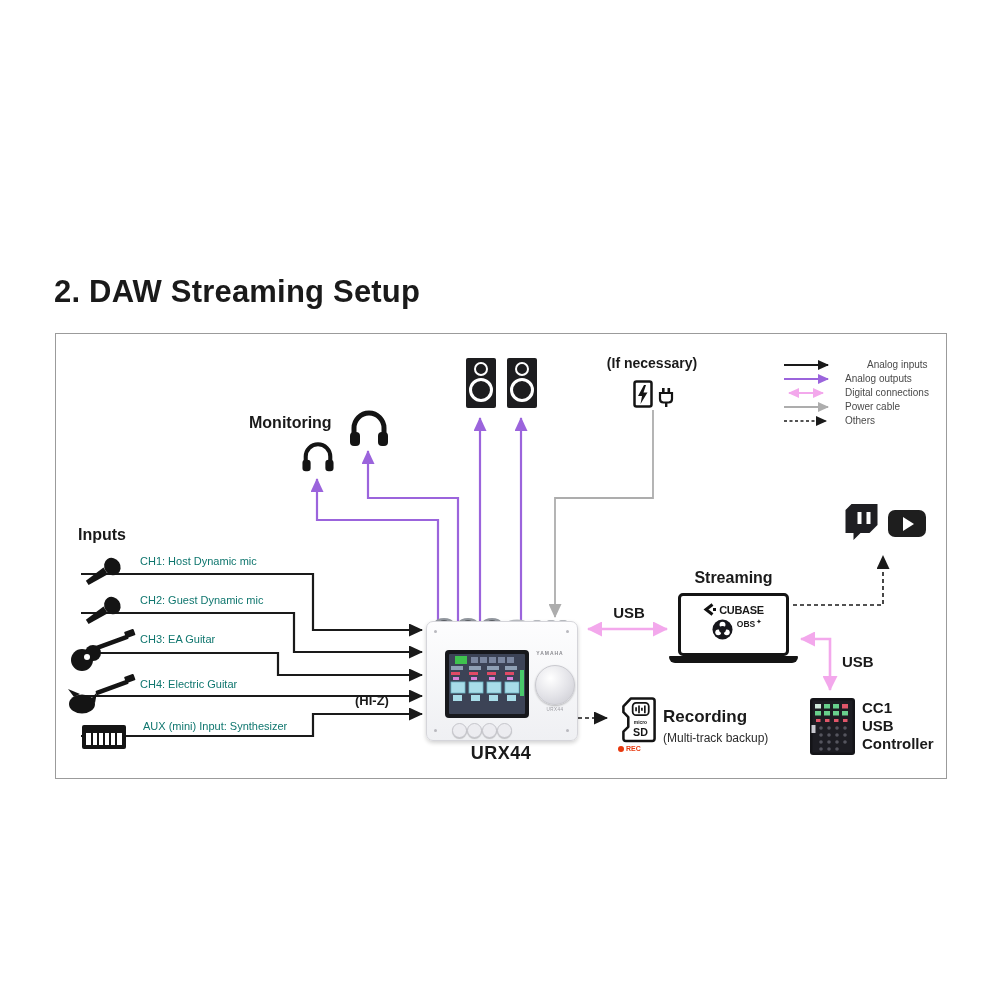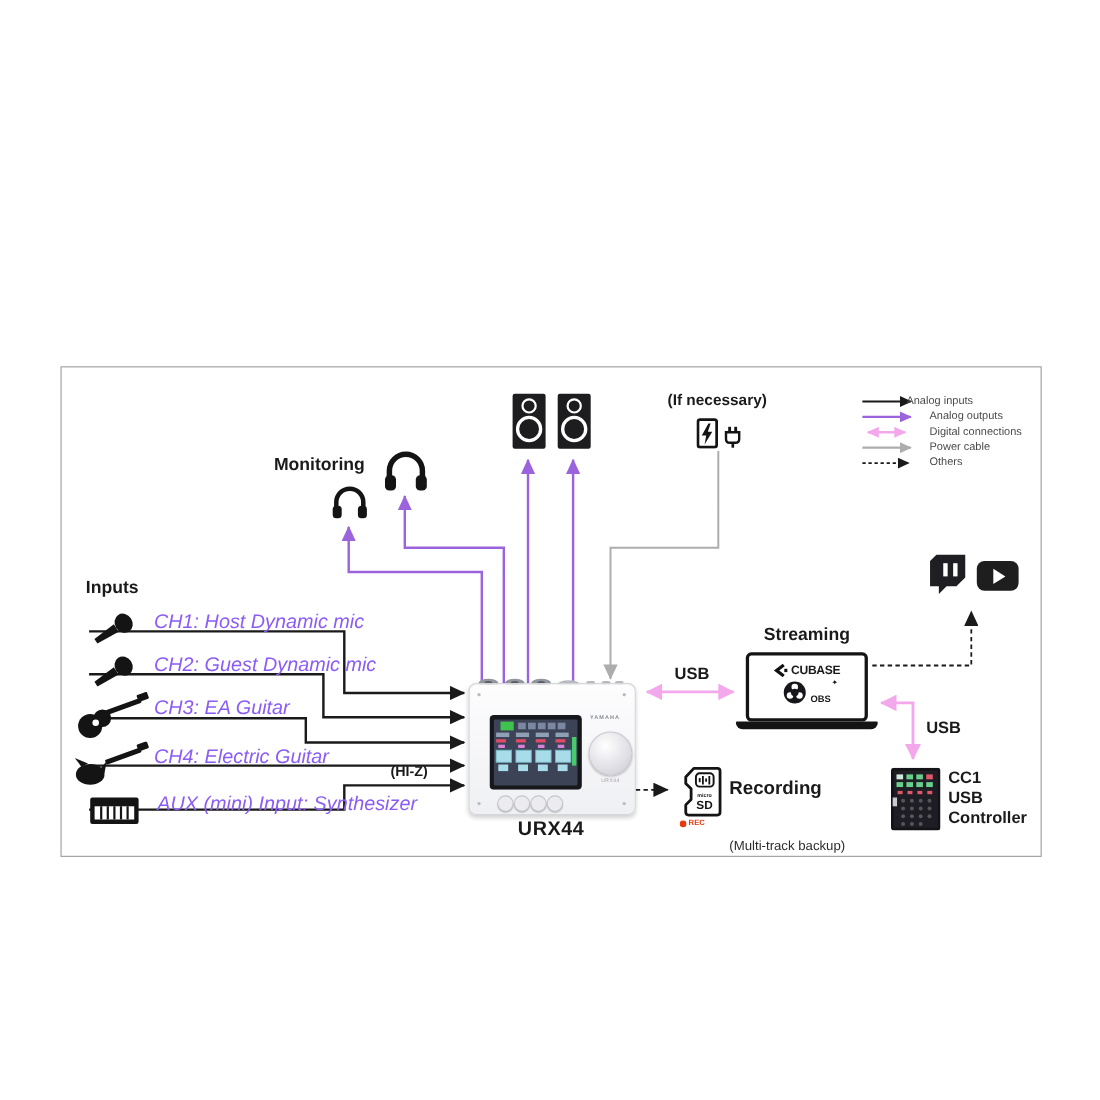--- a/index.html
+++ b/index.html
@@ -7,56 +7,57 @@
         font-family:"Liberation Sans","DejaVu Sans",sans-serif;color:#1a1a1a;}
   .abs{position:absolute;}
   .b{font-weight:bold;}
   .title-jp{left:60px;top:214px;font-size:27px;font-weight:bold;letter-spacing:1px;}
   .title-en{left:54px;top:274px;font-size:31px;font-weight:bold;letter-spacing:.2px;}
   .dg{position:absolute;left:55px;top:333px;width:890px;height:444px;border:1.5px solid #9b9b9b;background:#fff;}
   .dg .abs{position:absolute;}
   .wires{position:absolute;left:0;top:0;}
   .lbl{white-space:nowrap;}
   .lg-label{font-size:10px;color:#4a4a4a;height:12px;line-height:12px;}
-  .chan-label{font-size:18px;color:#8b5cf6;font-style:italic;}
+  .chan-label{font-size:11px;color:#0f766e;}
   .ctr{text-align:center;}
   .spk{width:30px;height:50px;background:#1d1d1f;border-radius:2px;}
   .spk .tw{width:10px;height:10px;border:2.5px solid #fff;border-radius:50%;margin:4px auto 2px;}
   .spk .wf{width:18px;height:18px;border:3px solid #fff;border-radius:50%;margin:0 auto;}
   .urx{width:150px;height:118px;background:linear-gradient(180deg,#fdfdfe,#eff0f3);
        border:1px solid #d5d5da;border-radius:7px;box-shadow:0 2px 4px rgba(0,0,0,.18);}
   .screw{width:3px;height:3px;border-radius:50%;background:#b9b9bf;}
   .yamaha{font-size:5px;color:#8a8a90;letter-spacing:1px;font-weight:bold;}
   .urxsmall{font-size:4.5px;color:#9a9aa0;letter-spacing:.5px;}
   .knob{width:38px;height:38px;border-radius:50%;border:1px solid #c9c9cf;
         background:radial-gradient(circle at 38% 32%,#ffffff,#e2e2e7 55%,#c8c8cf);box-shadow:0 1px 2px rgba(0,0,0,.25);}
   .mknob{width:13px;height:13px;border-radius:50%;background:#ececf0;border:1px solid #c6c6cc;box-shadow:0 1px 1px rgba(0,0,0,.2);}
   .urx-big-label{font-size:18px;font-weight:bold;letter-spacing:.5px;}
   .lap{width:111px;height:63px;box-sizing:border-box;border:3px solid #141414;border-radius:5px;background:#fff;}
   .lapbase{width:129px;height:7px;background:#141414;border-radius:1px 1px 6px 6px;}
   .cubase-row{display:flex;justify-content:center;align-items:center;gap:3px;margin-top:7px;}
   .cubase-txt{font-size:11px;font-weight:bold;letter-spacing:-.3px;}
-  .obs-row{display:flex;justify-content:center;align-items:flex-end;gap:4px;margin-top:3px;}
+  .obs-row{display:flex;justify-content:center;align-items:flex-start;gap:4px;margin-top:3px;}
   .obs-txt{font-size:8.5px;font-weight:bold;}
   .star{font-size:7px;line-height:7px;}
   .yt{width:38px;height:27px;background:#1e1e1e;border-radius:7px;position:relative;}
   .yt:after{content:"";position:absolute;left:15px;top:6.5px;border-left:11px solid #fff;
             border-top:7px solid transparent;border-bottom:7px solid transparent;}
   .usb{font-size:15px;font-weight:bold;}
   .cc1-label div{font-size:15px;font-weight:bold;line-height:18px;}
   .rec-badge{display:flex;align-items:center;gap:2px;color:#e8380d;font-weight:bold;font-size:7px;}
   .rec-dot{width:6px;height:6px;border-radius:50%;background:#e8380d;display:inline-block;}
   .rec-title{font-size:17px;font-weight:bold;}
   .rec-sub{font-size:12px;color:#2b2b2b;}
 </style>
 </head>
 <body>
 
 <div class="page">
 
+  <div class="abs title-en lbl">2. DAW Streaming Setup</div>
 
   <div class="dg">
 
     <svg class="wires" width="890" height="444" viewBox="0 0 890 444">
       <defs>
         <marker id="mB" markerUnits="userSpaceOnUse" markerWidth="15" markerHeight="13" refX="13" refY="6.5" orient="auto">
             <path d="M0,0 L14,6.5 L0,13 Z" fill="#1a1a1a"></path>
           </marker>
         <marker id="mP" markerUnits="userSpaceOnUse" markerWidth="15" markerHeight="13" refX="13" refY="6.5" orient="auto">
             <path d="M0,0 L14,6.5 L0,13 Z" fill="#9b64dc"></path>
@@ -100,21 +101,21 @@
       <path d="M737,271 H827 V222" stroke="#1a1a1a" stroke-width="1.6" fill="none" stroke-dasharray="4 3" marker-end="url(#mB)"></path>
       <path d="M522,384 H551" stroke="#1a1a1a" stroke-width="1.6" fill="none" stroke-dasharray="4 3" marker-end="url(#mB)"></path>
 
       <path d="M728,31 H772" stroke="#1a1a1a" stroke-width="2" fill="none" marker-end="url(#lB)"></path>
       <path d="M728,45 H772" stroke="#9b64dc" stroke-width="2" fill="none" marker-end="url(#lP)"></path>
       <path d="M733,59 H767" stroke="#f3a8ec" stroke-width="2.2" fill="none" marker-start="url(#lK)" marker-end="url(#lK)"></path>
       <path d="M728,73 H772" stroke="#adadad" stroke-width="2" fill="none" marker-end="url(#lG)"></path>
       <path d="M728,87 H770" stroke="#1a1a1a" stroke-width="1.6" fill="none" stroke-dasharray="3 2.5" marker-end="url(#lB)"></path>
     </svg>
 
-    <div class="abs lg-label lbl" style="left:768px;top:25px;">Analog inputs</div>
+    <div class="abs lg-label lbl" style="left:811px;top:25px;">Analog inputs</div>
     <div class="abs lg-label lbl" style="left:789px;top:39px;">Analog outputs</div>
     <div class="abs lg-label lbl" style="left:789px;top:53px;">Digital connections</div>
     <div class="abs lg-label lbl" style="left:789px;top:67px;">Power cable</div>
     <div class="abs lg-label lbl" style="left:789px;top:81px;">Others</div>
 
     <div class="abs spk" style="left:410px;top:24px;">
         <div class="tw"></div>
         <div class="wf"></div>
       </div>
     <div class="abs spk" style="left:451px;top:24px;">
@@ -331,16 +332,16 @@
       <rect x="13" y="6.5" width="16.5" height="12.5" rx="3.5" fill="none" stroke="#141414" stroke-width="1.8"></rect>
       <path d="M16.5,11 V15 M19.5,9 V17 M22.5,11.5 V14.5 M25.5,9 V17" stroke="#141414" stroke-width="1.7"></path>
       <text x="21" y="28.5" font-size="5" text-anchor="middle" font-weight="bold" fill="#141414">micro</text>
       <text x="21" y="40" font-size="11" text-anchor="middle" font-weight="bold" fill="#141414">SD</text>
     </svg>
     <div class="abs rec-badge" style="left:562px;top:411px;">
       <span class="rec-dot"></span>
       <span class="lbl">REC</span>
     </div>
     <div class="abs rec-title lbl" style="left:607px;top:373px;">Recording</div>
-    <div class="abs rec-sub lbl" style="left:607px;top:397px;margin-top:31px;">(Multi-track backup)</div>
+    <div class="abs rec-sub lbl" style="left:607px;top:397px;">(Multi-track backup)</div>
 
   </div>
 </div>
 
 </body></html>

